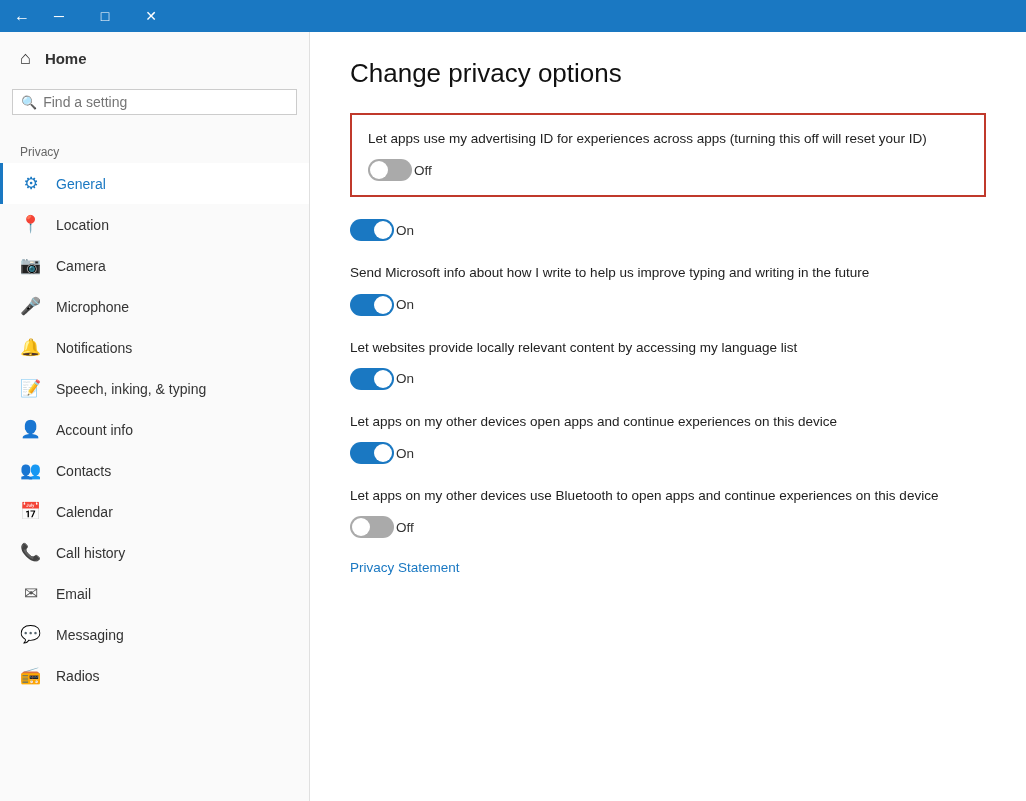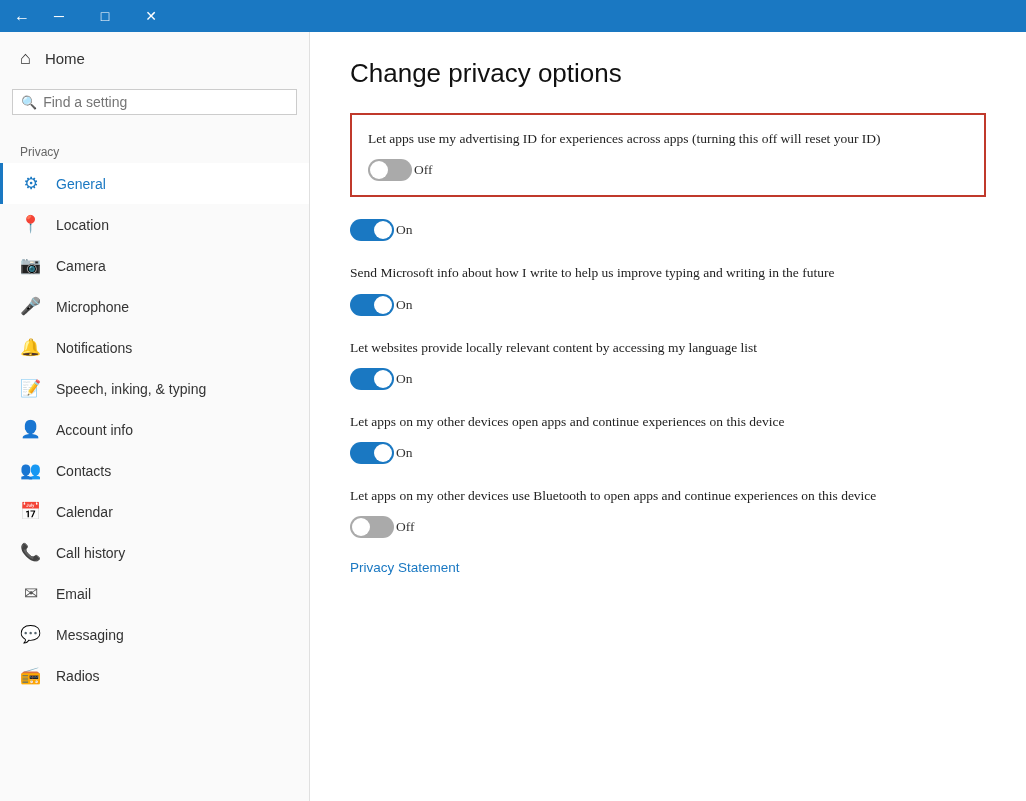--- a/index.html
+++ b/index.html
@@ -75,20 +75,21 @@
       gap: 14px;
       cursor: pointer;
     }
     .sidebar-home-icon {
       font-size: 18px;
       color: #333;
     }
     .sidebar-home-label {
       font-size: 15px;
       color: #333;
+      font-weight: bold;
     }
 
     .search-box {
       margin: 4px 12px 8px 12px;
       display: flex;
       align-items: center;
       border: 1px solid #ccc;
       background: white;
       padding: 4px 8px;
       gap: 6px;
@@ -143,21 +144,20 @@
     .page-title {
       font-size: 26px;
       font-weight: 300;
       color: #111;
       margin-bottom: 24px;
     }
 
     
     .setting-block {
       margin-bottom: 22px;
-      font-family: Liberation Serif, serif;
     }
     .setting-block.highlighted {
       border: 2px solid #c0392b;
       padding: 14px 16px;
       margin-bottom: 22px;
     }
 
     .setting-text {
       font-size: 13.5px;
       color: #222;

